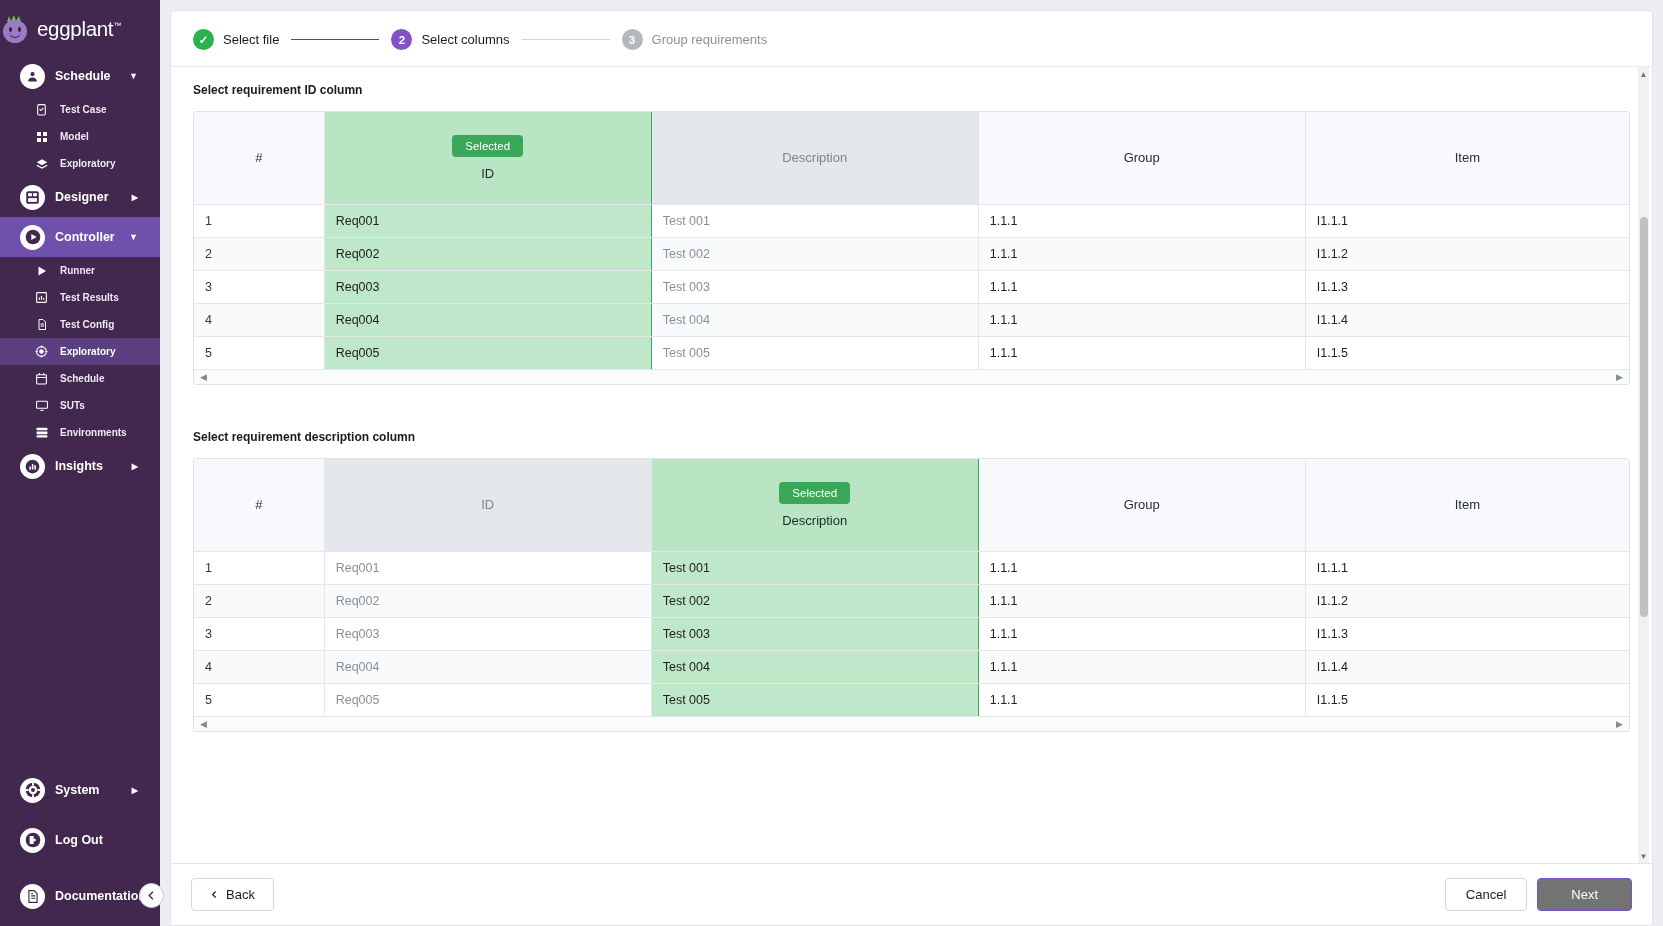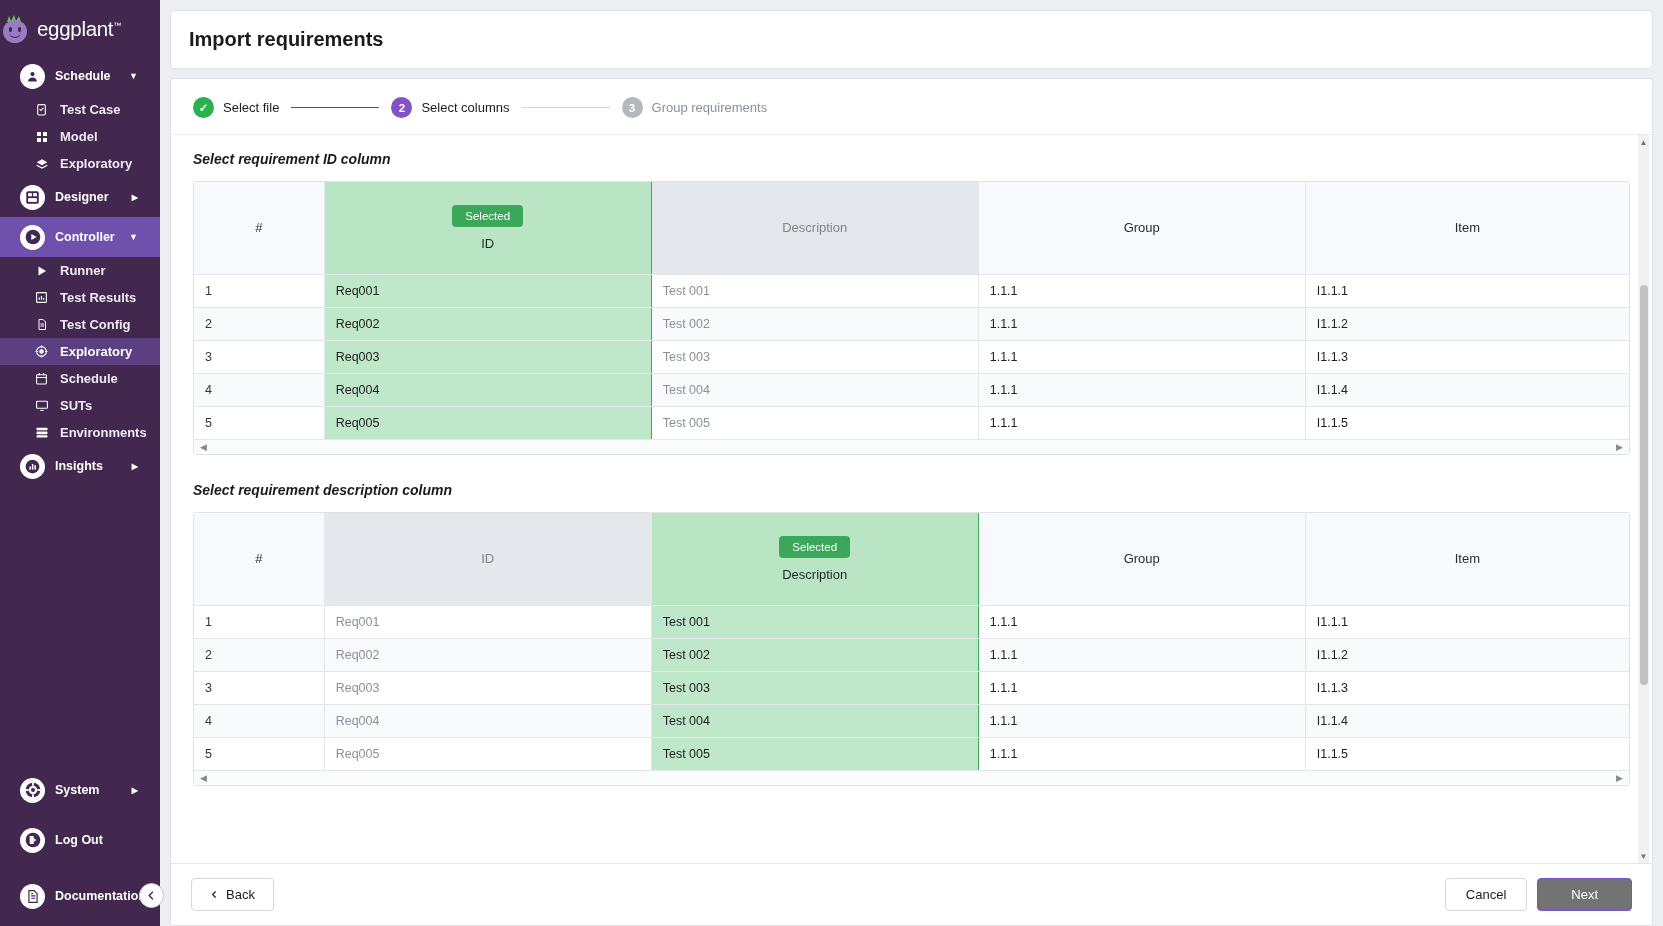--- a/index.html
+++ b/index.html
@@ -60,21 +60,21 @@
     display: flex; align-items: center; justify-content: center;
     flex: 0 0 25px;
   }
   .nav-top .circ svg { display: block; }
   .nav-top .caret { margin-left: auto; margin-right: 22px; font-size: 9px; color: #fff; }
   .nav-top .caret.right { font-size: 8px; }
 
   .nav-sub {
     display: flex; align-items: center; gap: 11px;
     height: 27px; padding-left: 34px; cursor: pointer;
-    font-size: 13px; font-weight: 600; color: #efe9f3;
+    font-size: 10px; font-weight: 600; color: #efe9f3;
   }
   .nav-sub.active { background: #5b3f80; color: #fff; }
   .nav-sub .ic { width: 15px; display: flex; align-items: center; justify-content: center; flex: 0 0 15px; }
 
   .collapse-btn {
     position: absolute; left: 139px; bottom: 18px;
     width: 25px; height: 25px; border-radius: 50%;
     background: #ffffff; border: 1.5px solid #c9c3cf;
     display: flex; align-items: center; justify-content: center;
     color: #42284f; font-size: 12px; cursor: pointer; z-index: 20;
@@ -117,23 +117,23 @@
   .step .lbl.muted { color: #8a9099; }
   .connector { width: 88px; height: 1.5px; background: #5c3ea6; margin: 0 12px; }
   .connector.grey { background: #cfd3d8; }
 
   
   .scroll-body {
     flex: 1 1 auto; overflow: hidden; position: relative;
     padding: 16px 22px 12px 22px;
   }
   .sec-title {
-    font-size: 14px; font-weight: 700; color: #1b1b1f; margin-bottom: 14px; font-style: italic;
-  }
-  .sec-title.second { margin-top: 27px; }
+    font-size: 12px; font-weight: 700; color: #1b1b1f; margin-bottom: 14px;
+  }
+  .sec-title.second { margin-top: 45px; }
 
   .tablewrap { border: 1px solid #dfe3e8; border-radius: 3px; overflow: hidden; }
   table.grid { width: 100%; border-collapse: collapse; table-layout: fixed; }
   table.grid th, table.grid td {
     border-right: 1px solid #e4e7ea;
     border-bottom: 1px solid #e4e7ea;
     font-size: 12.5px; color: #222;
   }
   table.grid th:last-child, table.grid td:last-child { border-right: none; }
   table.grid tr:last-child td { border-bottom: none; }
@@ -408,23 +408,20 @@
 
     <div class="collapse-btn">
       <svg width="11" height="11" viewBox="0 0 24 24" fill="none" stroke="#42284f" stroke-width="3">
           <path d="M15 4L7 12l8 8"></path>
         </svg>
     </div>
   </aside>
 
   <main class="main">
 
-    <div class="card titlebar">
-      <h1>Import requirements</h1>
-    </div>
 
     <div class="card content-card">
 
       <div class="stepper">
         <div class="step">
           <span class="bubble done">✓</span>
           <span class="lbl">Select file</span>
         </div>
         <div class="connector"></div>
         <div class="step">

